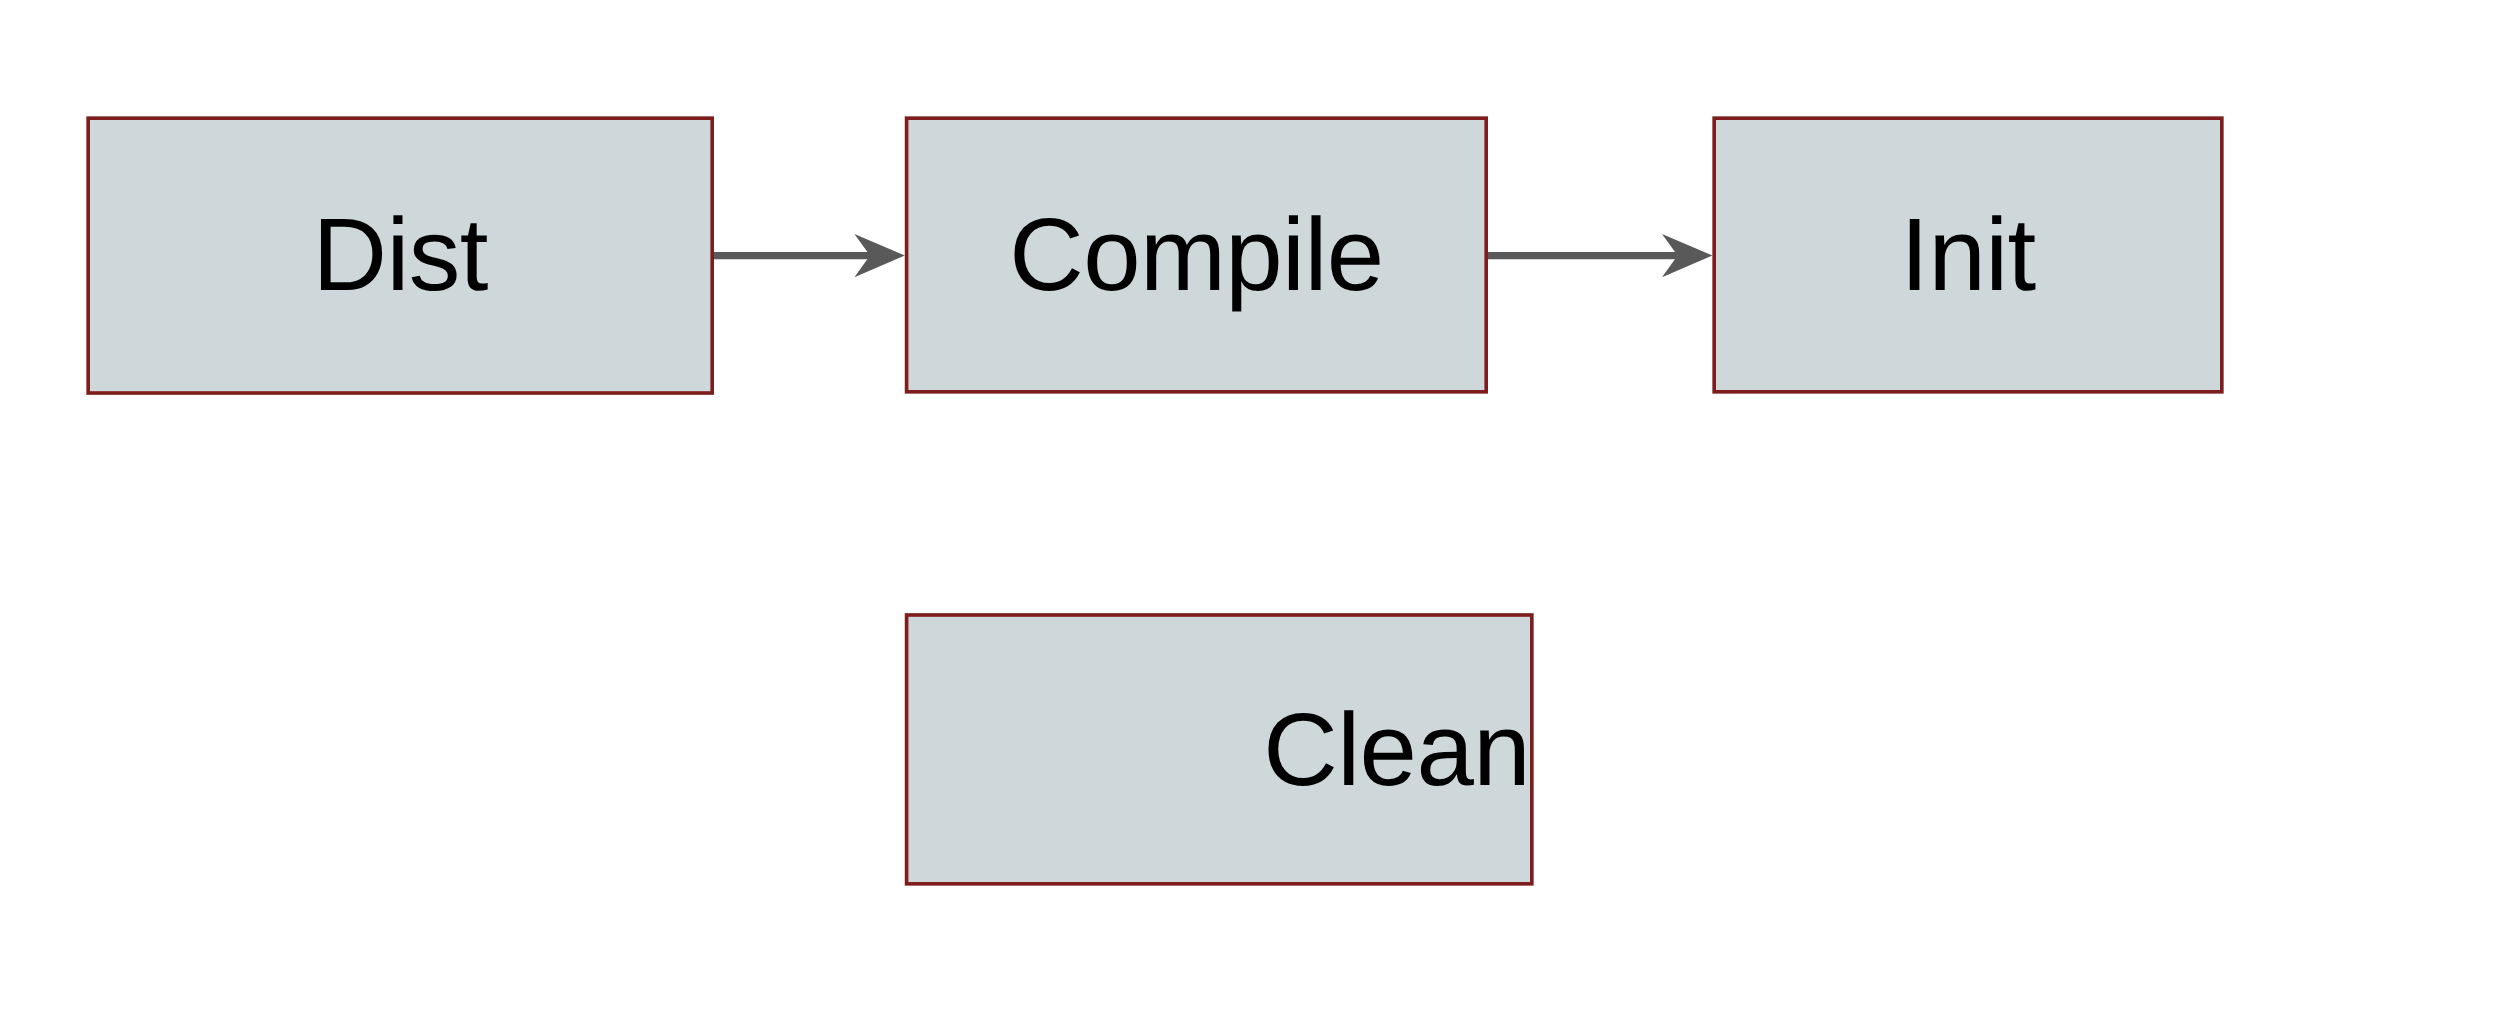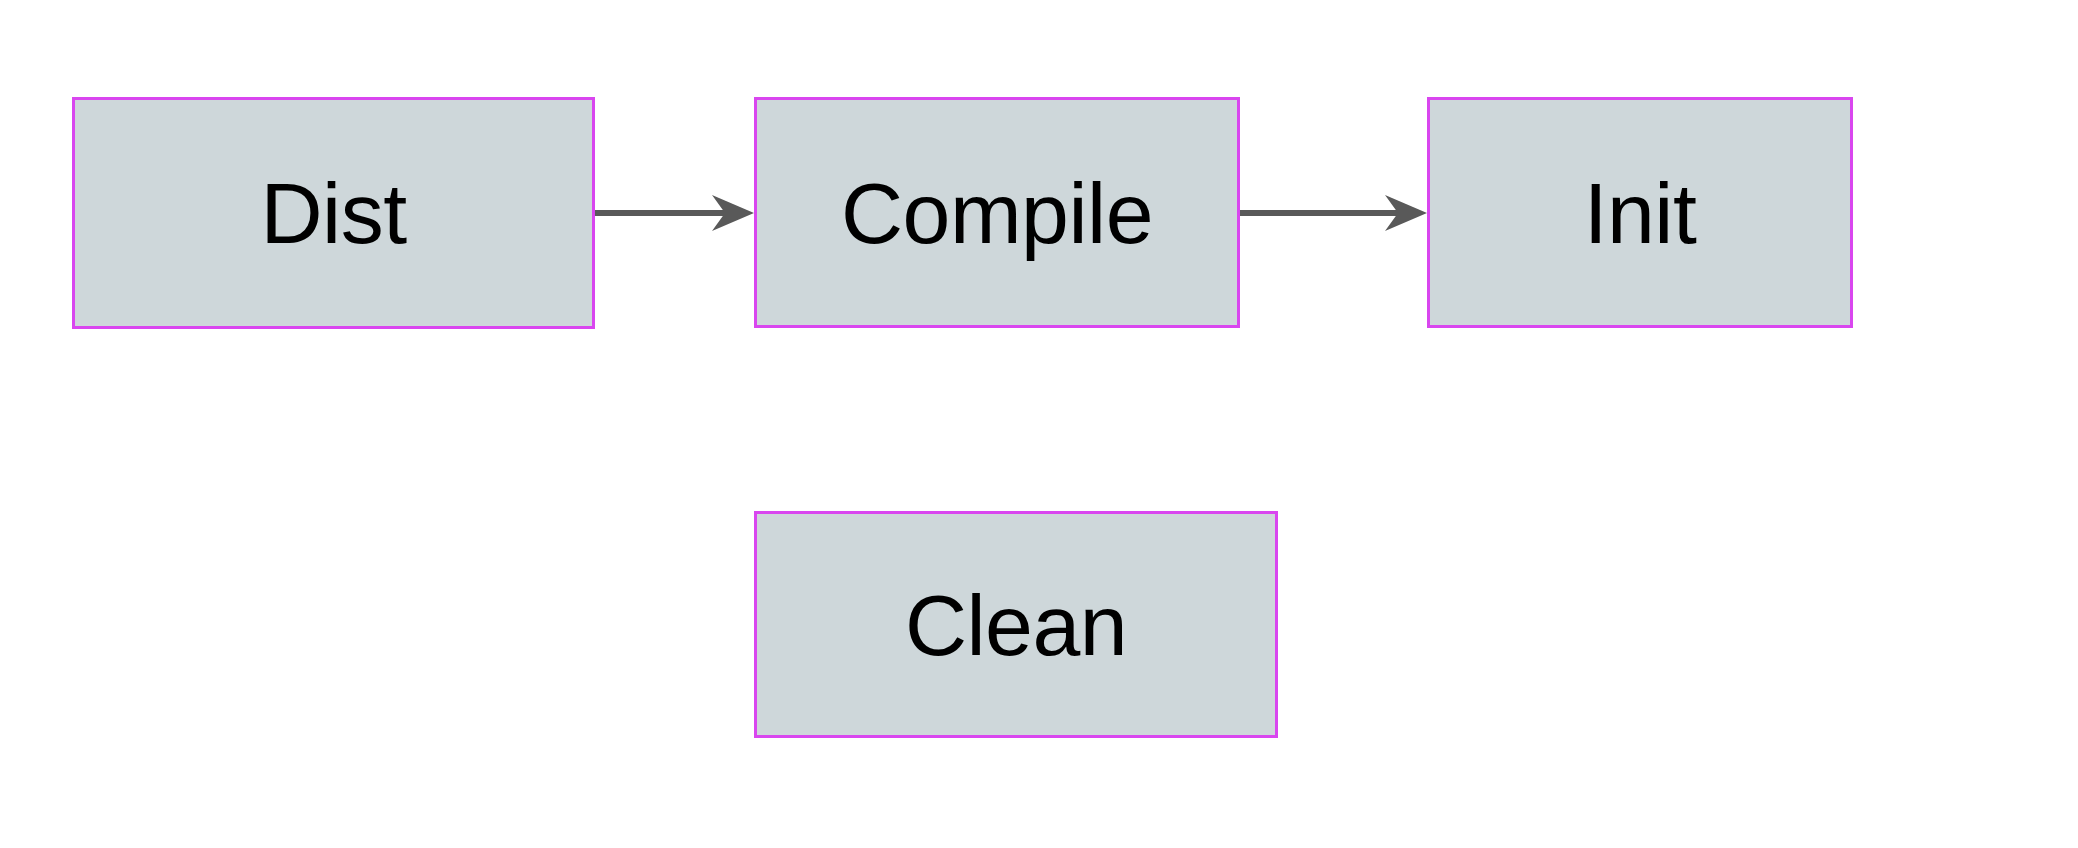--- a/index.html
+++ b/index.html
@@ -15,21 +15,21 @@
     position: relative;
     width: 2078px;
     height: 848px;
     background: #ffffff;
     overflow: hidden;
   }
   .node {
     position: absolute;
     box-sizing: border-box;
     background: #ced7da;
-    border: 3px solid #d946ef;
+    border: 3px solid #7f1d1d;
     display: flex;
     align-items: center;
     justify-content: center;
   }
   .node-label {
     font-family: "Liberation Sans", sans-serif;
     font-size: 86px;
     line-height: 1;
     color: #000000;
     font-weight: 400;
@@ -68,17 +68,17 @@
   </div>
 
   <div class="node" style="left:1427px; top:97px; width:426px; height:231px;">
     <span class="node-label">Init</span>
   </div>
 
   <div class="node" style="left:754px; top:97px; width:486px; height:231px;">
     <span class="node-label">Compile</span>
   </div>
 
-  <div class="node" style="left:754px; top:511px; width:524px; height:227px;">
+  <div class="node" style="left:754px; top:511px; width:524px; height:227px;justify-content:flex-end;">
     <span class="node-label">Clean</span>
   </div>
 
 </div>
 
 </body></html>

